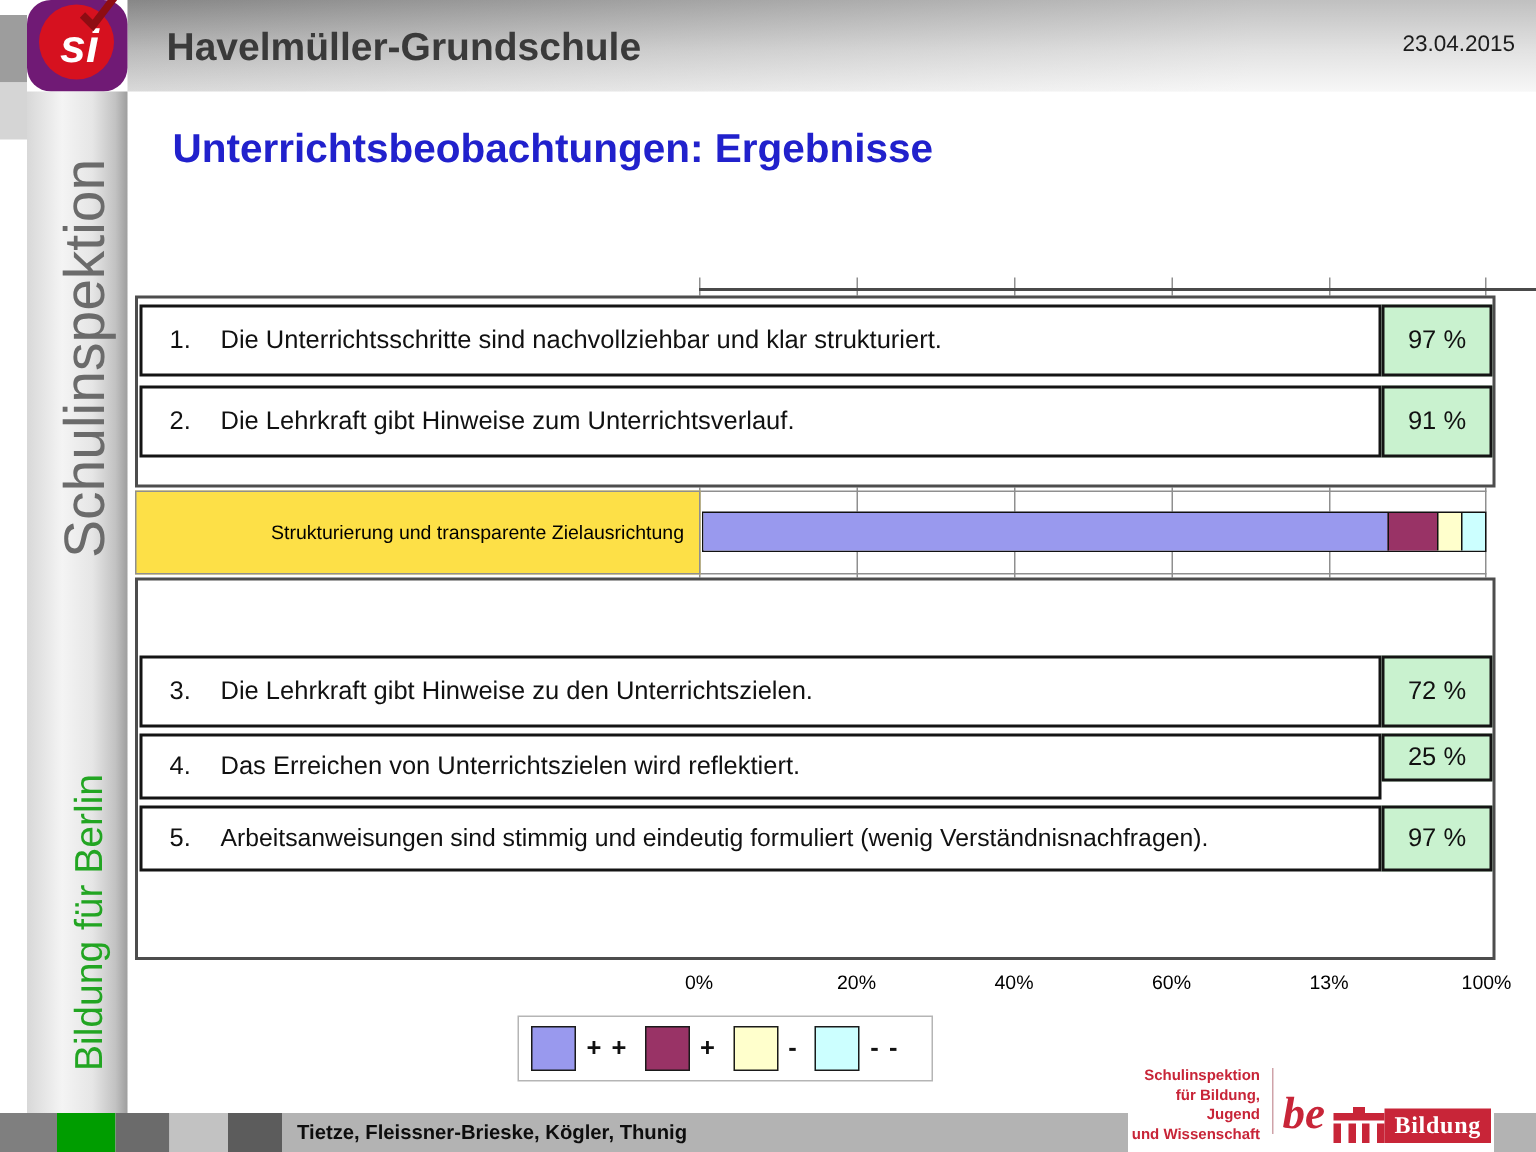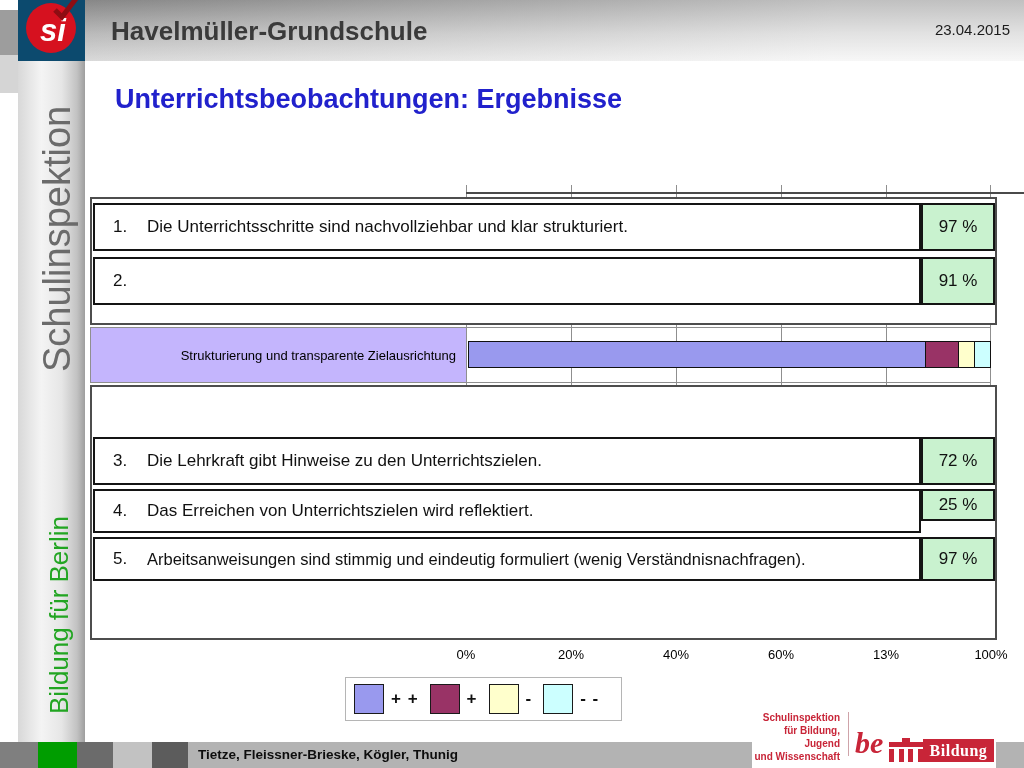--- a/index.html
+++ b/index.html
@@ -10,21 +10,21 @@
   .header{position:absolute;left:85px;top:0;width:939px;height:61px;
     background-image:linear-gradient(to right,rgba(0,0,0,0.10),rgba(255,255,255,0.40) 80%),
                      linear-gradient(to bottom,#969696,#cfcfcf 55%,#f2f2f2);}
   .school-name{position:absolute;left:26px;top:16px;font-size:26px;font-weight:bold;color:#3a3a3a;}
   .date{position:absolute;right:14px;top:21px;font-size:15px;color:#1c1c1c;}
 
   .corner-sq1{position:absolute;left:0;top:10px;width:18px;height:45px;background:#9d9d9d;}
   .corner-sq2{position:absolute;left:0;top:55px;width:18px;height:38px;background:#d5d5d5;}
 
   
-  .logo-box{position:absolute;left:18px;top:0;width:67px;height:61px;background:#0c4a6e;}
+  .logo-box{position:absolute;left:18px;top:0;width:67px;height:61px;background:#701a75;border-radius:16px;}
   .logo-circle{position:absolute;left:8px;top:3px;width:50px;height:50px;border-radius:50%;background:#d6111f;}
   .logo-si{position:absolute;left:10px;top:6px;width:50px;height:50px;color:#fff;font-style:italic;
            font-weight:bold;font-size:31px;display:flex;align-items:center;justify-content:center;}
   .logo-check{position:absolute;left:33px;top:-7px;width:30px;height:30px;}
 
   
   .sidebar{position:absolute;left:18px;top:61px;width:67px;height:681px;
     background:linear-gradient(to right,#d8d8d8 0%,#f4f4f4 35%,#e6e6e6 65%,#c2c2c2 88%,#9e9e9e 100%);}
   .vtext{position:absolute;transform-origin:0 0;transform:rotate(-90deg);white-space:nowrap;}
   .v-schul{left:36px;top:372px;font-size:38px;color:#6b6b6b;}
@@ -45,21 +45,21 @@
   .box-a{left:90px;top:197px;width:907px;height:128px;}
   .box-b{left:90px;top:385px;width:907px;height:255px;}
 
   .row{position:absolute;left:1px;width:828px;height:48px;background:#fff;border:2px solid #141414;
        box-sizing:border-box;display:flex;align-items:center;}
   .row .num{padding-left:18px;width:34px;font-size:17px;flex:none;}
   .row .txt{font-size:17px;}
   .pct{position:absolute;left:829px;width:74px;height:48px;background:#c9f2cf;border:2px solid #141414;
        box-sizing:border-box;display:flex;align-items:center;justify-content:center;font-size:17px;}
 
-  .label-box{position:absolute;left:90px;top:327px;width:377px;height:56px;background:#c4b5fd;
+  .label-box{position:absolute;left:90px;top:327px;width:377px;height:56px;background:#fde047;
              border:1px solid #8f8f8f;box-sizing:border-box;z-index:2;}
   .label-box .cat{position:absolute;right:10px;top:50%;transform:translateY(-50%);font-size:13px;color:#000;}
 
   .bar{position:absolute;left:468px;top:341px;width:523px;height:27px;display:flex;
        border:1px solid #111;box-sizing:border-box;background:#fff;z-index:3;}
   .seg{height:100%;box-sizing:border-box;}
   .seg + .seg{border-left:1px solid #111;}
 
   .xlab{position:absolute;top:647px;width:60px;text-align:center;font-size:13px;color:#000;}
 
@@ -125,20 +125,21 @@
   <div class="band-line" style="top:382px"></div>
 
   <div class="obox box-a">
     <div class="row" style="top:4px">
       <span class="num">1.</span>
       <span class="txt">Die Unterrichtsschritte sind nachvollziehbar und klar strukturiert.</span>
     </div>
     <div class="pct" style="top:4px">97 %</div>
     <div class="row" style="top:58px">
       <span class="num">2.</span>
+      <span class="txt">Die Lehrkraft gibt Hinweise zum Unterrichtsverlauf.</span>
     </div>
     <div class="pct" style="top:58px">91 %</div>
   </div>
 
   <div class="label-box">
     <div class="cat">Strukturierung und transparente Zielausrichtung</div>
   </div>
   <div class="vtext v-code">2.2.3</div>
 
   <div class="bar">

